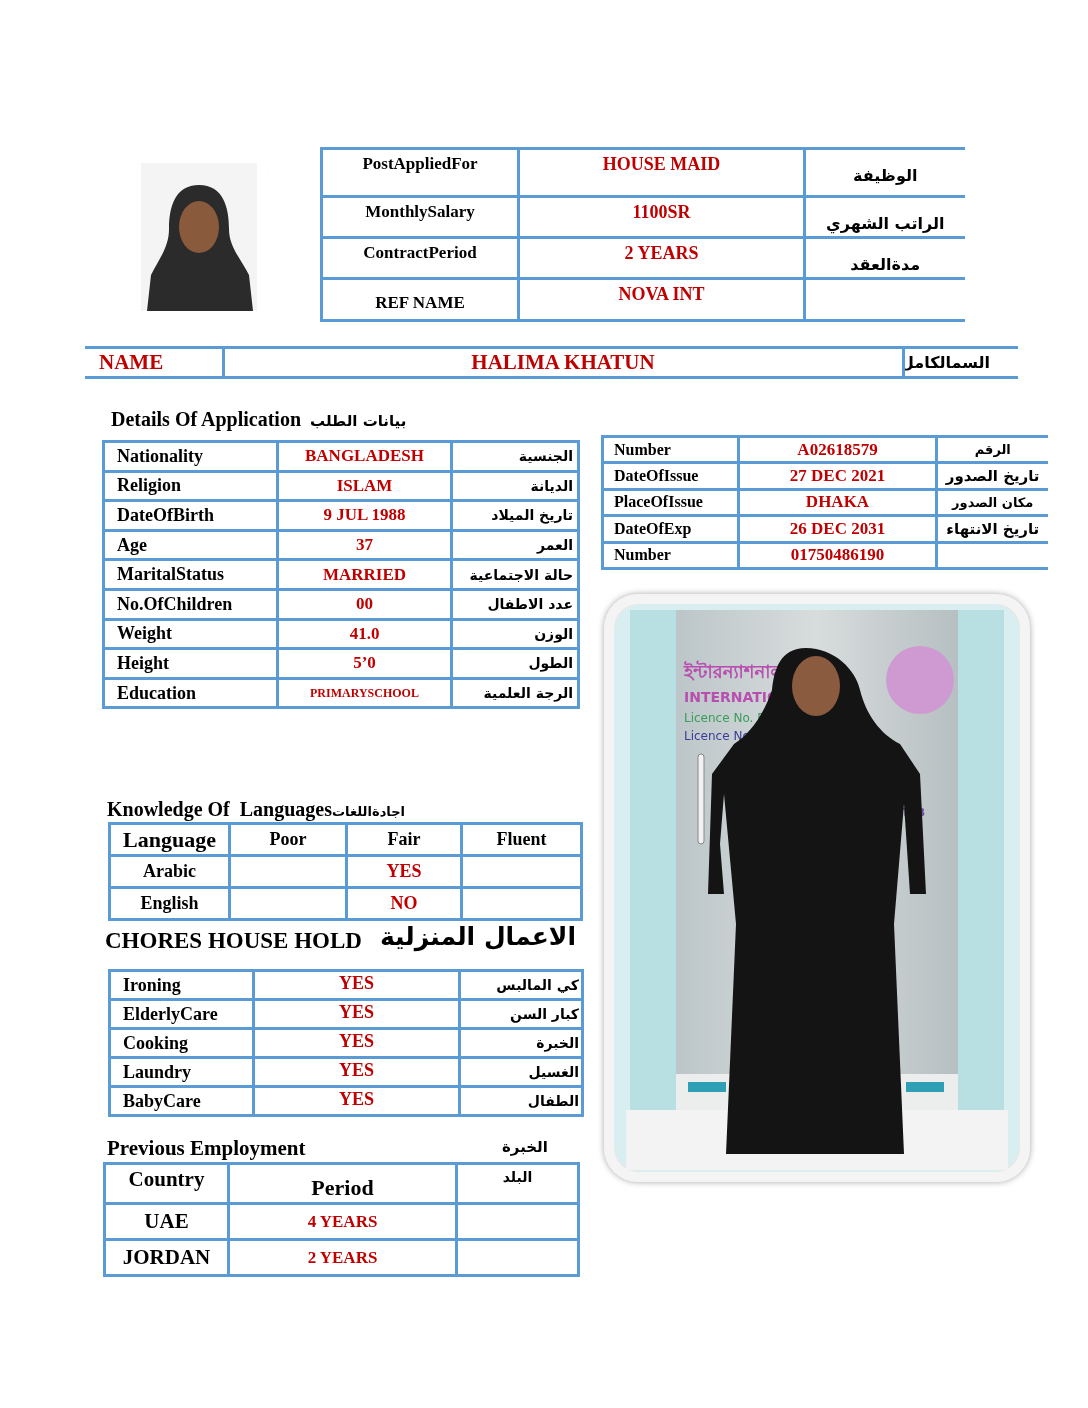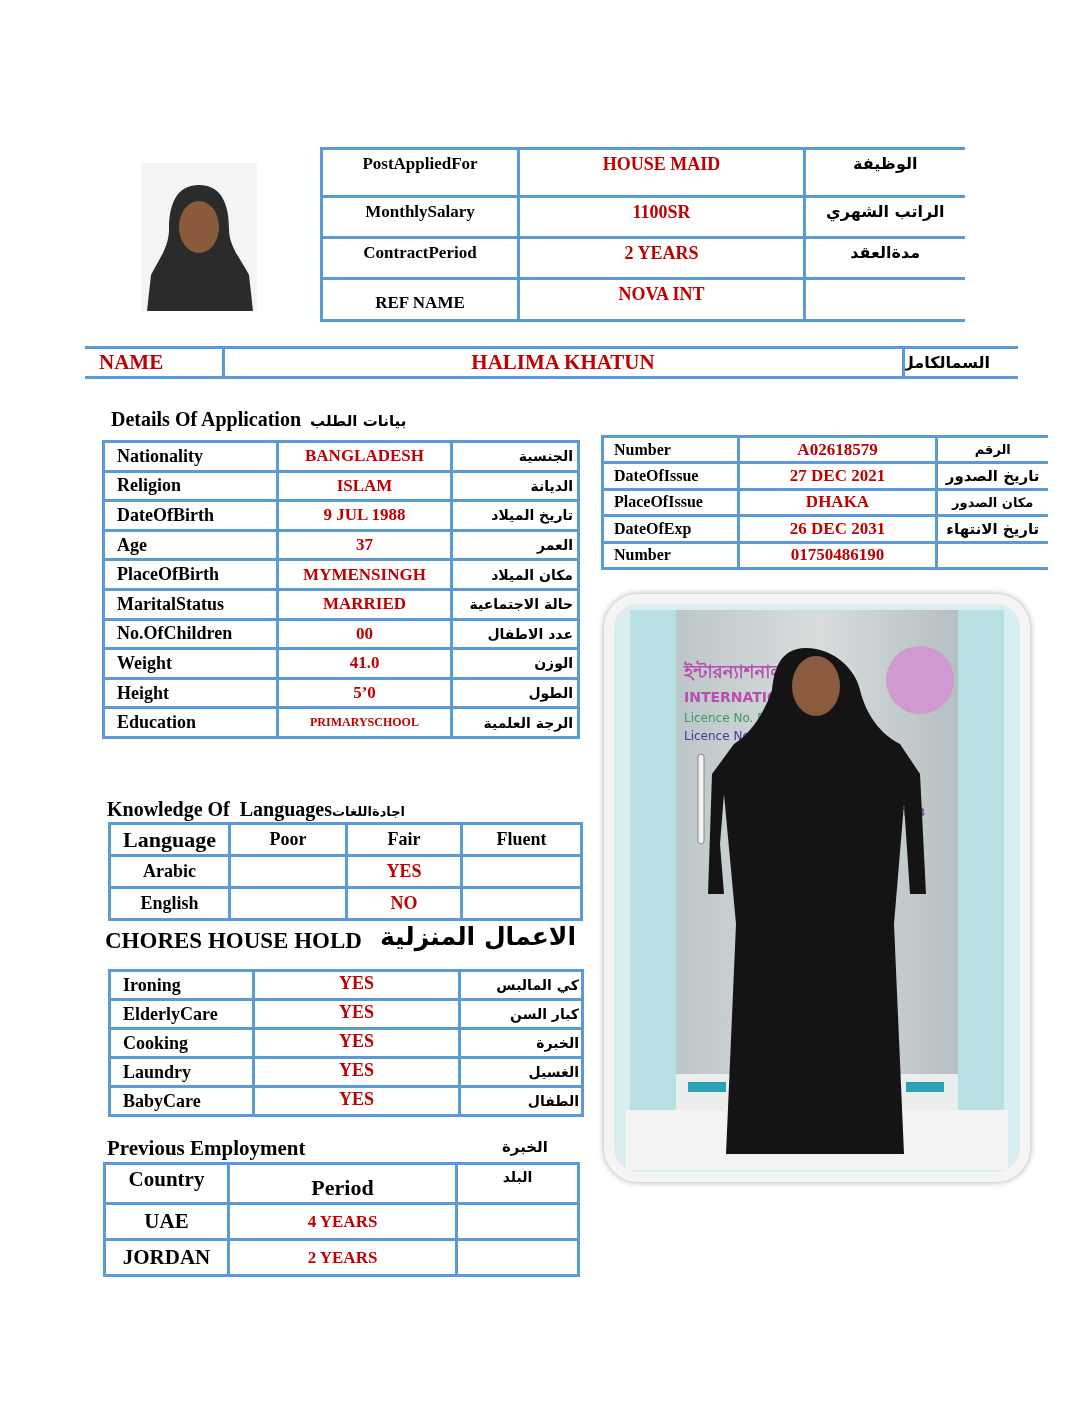--- a/index.html
+++ b/index.html
@@ -8,21 +8,21 @@
   .abs { position: absolute; }
   .ar { font-family: "DejaVu Sans", "Liberation Sans", sans-serif; font-weight: bold; direction: rtl; }
 
   table { border-collapse: collapse; position: absolute; table-layout: fixed; }
   td { border: 3px solid #5b9bd5; padding: 0 8px; vertical-align: middle; font-weight: bold; overflow: hidden; white-space: nowrap; }
 
   
   #top-table td { height: 41px; font-size: 17px; }
   #top-table td.c1 { text-align: center; vertical-align: top; padding-top: 4px; }
   #top-table td.c2 { text-align: center; color: #c00000; font-size: 18px; vertical-align: top; padding-top: 4px; }
-  #top-table td.c3 { text-align: center; border-right: none; vertical-align: top; padding-top: 4px; font-size: 16px; }
+  #top-table td.c3 { text-align: center; border-right: none; vertical-align: top; padding-top: 16px; font-size: 16px; }
   #top-table tr:first-child td { height: 48px; margin-top: 32px; }
   #top-table tr:last-child td.c1 { vertical-align: bottom; padding-bottom: 6px; }
 
   
   #name-table td { height: 30px; font-size: 21px; }
   #name-table td.n1 { border-left: none; color: #c00000; padding-left: 14px; }
   #name-table td.n2 { text-align: center; color: #c00000; }
   #name-table td.n3 { border-right: none; text-align: right; font-size: 16px; padding-right: 28px; margin-top: 16px; }
 
   .section-title { font-weight: bold; font-size: 20px; }
@@ -157,25 +157,20 @@
       </tr>
   <tr>
         <td class="d1">DateOfBirth</td>
         <td class="d2">9 JUL 1988</td>
         <td class="d3 ar">تاريخ الميلاد</td>
       </tr>
   <tr>
         <td class="d1">Age</td>
         <td class="d2">37</td>
         <td class="d3 ar">العمر</td>
-      </tr>
-  <tr>
-        <td class="d1">PlaceOfBirth</td>
-        <td class="d2">MYMENSINGH</td>
-        <td class="d3 ar">مكان الميلاد</td>
       </tr>
   <tr>
         <td class="d1">MaritalStatus</td>
         <td class="d2">MARRIED</td>
         <td class="d3 ar">حالة الاجتماعية</td>
       </tr>
   <tr>
         <td class="d1">No.OfChildren</td>
         <td class="d2">00</td>
         <td class="d3 ar">عدد الاطفال</td>

